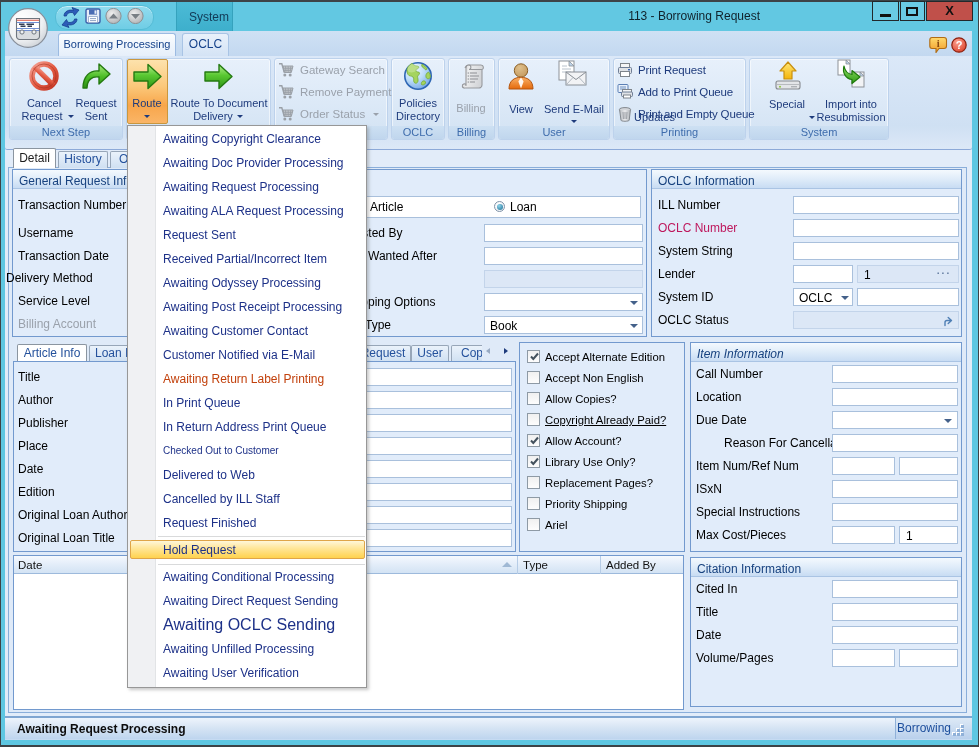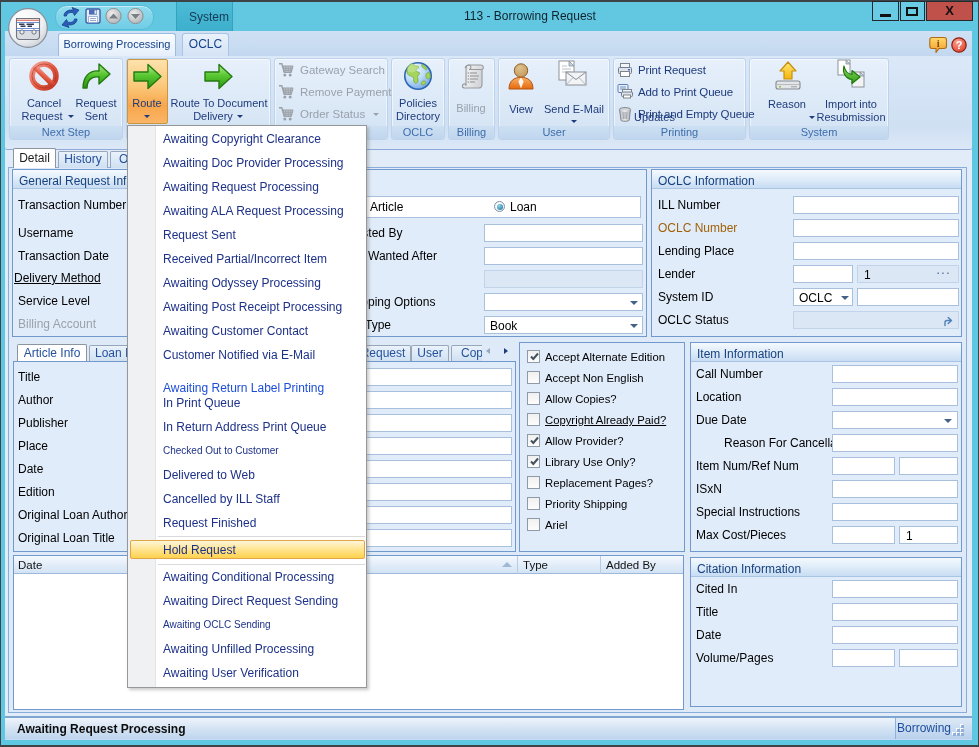--- a/index.html
+++ b/index.html
@@ -43,21 +43,21 @@
 <svg style="position:absolute;left:127px;top:8px" width="17" height="16" viewBox="0 0 17 16">
     <defs>
       <radialGradient id="cbdown" cx=".4" cy=".35" r=".8">
         <stop offset="0" stop-color="#efefef"></stop>
         <stop offset="1" stop-color="#a8aaad"></stop>
       </radialGradient>
     </defs>
 <circle cx="8.5" cy="8" r="7.6" fill="url(#cbdown)" stroke="#8b8f93" stroke-width="1"></circle>
 <polygon points="8.5,11 13,6 4,6" fill="#797f85"></polygon>
   </svg>
-<div style="position:absolute;left:300px;top:7px;width:460px;height:18px;line-height:18px;font-size:12px;color:#10222b;text-align:center;white-space:nowrap;">113 - Borrowing Request</div>
+<div style="position:absolute;left:300px;top:7px;width:460px;height:18px;line-height:18px;font-size:12px;color:#10222b;text-align:right;white-space:nowrap;">113 - Borrowing Request</div>
 <div style="position:absolute;left:872px;top:1px;width:27px;height:20px;background:#6acbe4;border:1px solid #22282b;box-sizing:border-box;"></div>
 <div style="position:absolute;left:880px;top:14px;width:11px;height:3px;background:#111;"></div>
 <div style="position:absolute;left:900px;top:1px;width:25px;height:20px;background:#6acbe4;border:1px solid #22282b;box-sizing:border-box;"></div>
 <div style="position:absolute;left:906px;top:7px;width:12px;height:9px;border:2.5px solid #111;box-sizing:border-box;"></div>
 <div style="position:absolute;left:926px;top:1px;width:47px;height:20px;background:#c0504a;border:1px solid #22282b;box-sizing:border-box;"></div>
 <div style="position:absolute;left:926px;top:1px;width:47px;height:20px;line-height:19px;text-align:center;font-size:13px;font-weight:bold;color:#111;">X</div>
 <div style="position:absolute;left:5px;top:31px;width:967px;height:25px;background:linear-gradient(180deg,#cfe1f4,#c3d8f0);"></div>
 <div style="position:absolute;left:58px;top:33px;width:118px;height:23px;background:linear-gradient(180deg,#fbfdfe,#edf4fc 60%,#e6effa);border:1px solid #9cbbe2;border-bottom:none;border-radius:3px 3px 0 0;box-sizing:border-box;"></div>
 <div style="position:absolute;left:58px;top:33px;width:118px;height:23px;line-height:23px;text-align:center;font-size:11px;color:#15428b;">Borrowing Processing</div>
 <div style="position:absolute;left:182px;top:33px;width:47px;height:23px;background:linear-gradient(180deg,#e9f1fb,#d4e3f5);border:1px solid #a9c4e5;border-bottom:none;border-radius:3px 3px 0 0;box-sizing:border-box;"></div>
@@ -317,21 +317,21 @@
         <stop offset="0" stop-color="#ffe87a"></stop>
         <stop offset="1" stop-color="#f4b40a"></stop>
       </linearGradient>
     </defs>
 <rect x="4" y="21" width="24" height="8" rx="2" fill="#e3e5e8" stroke="#85898e" stroke-width="1.1"></rect>
 <path d="M5,24.5 H27" stroke="#b7babe" stroke-width="1"></path>
 <circle cx="8" cy="26.8" r="1" fill="#8fc73e"></circle>
     <rect x="19" y="26" width="6" height="1.4" fill="#aeb2b6"></rect>
 <polygon points="16,2 24,11 20,11 20,19 12,19 12,11 8,11" fill="url(#ya)" stroke="#c88f10" stroke-width="1.2" stroke-linejoin="round"></polygon>
   </svg>
-<div style="position:absolute;left:637px;top:96px;width:300px;height:16px;line-height:16px;font-size:11px;color:#1e3b7c;text-align:center;white-space:nowrap;">Reason</div>
+<div style="position:absolute;left:637px;top:96px;width:300px;height:16px;line-height:16px;font-size:11px;color:#1e3b7c;text-align:center;white-space:nowrap;">Special</div>
 <div style="position:absolute;left:634px;top:109px;width:300px;height:16px;line-height:16px;font-size:11px;color:#1e3b7c;text-align:left;white-space:nowrap;">Updates</div>
 <div style="position:absolute;left:809px;top:116px;width:0px;height:0px;border-left:3px solid transparent;border-right:3px solid transparent;border-top:3px solid #1e3b7c;"></div>
 <svg style="position:absolute;left:835px;top:58px" width="31" height="31" viewBox="0 0 31 31">
     <g>
       <rect x="3" y="2" width="12" height="15" fill="#fff" stroke="#8d9298" stroke-width="1"></rect>
 <polygon points="11,2 15,6 11,6" fill="#bcd3ea" stroke="#8d9298" stroke-width=".8"></polygon>
     </g>
 <g>
       <rect x="17" y="14" width="12" height="15" fill="#f2f3f5" stroke="#8d9298" stroke-width="1"></rect>
 <polygon points="25,14 29,18 25,18" fill="#bcd3ea" stroke="#8d9298" stroke-width=".8"></polygon>
@@ -353,21 +353,21 @@
 <div style="position:absolute;left:58px;top:151px;width:50px;height:17px;background:linear-gradient(180deg,#eaf2fb,#cfe0f2);border:1px solid #97a6b8;border-bottom:none;border-radius:2px 2px 0 0;box-sizing:border-box;"></div>
 <div style="position:absolute;left:58px;top:151px;width:50px;height:17px;line-height:17px;text-align:center;font-size:12px;color:#24519c;">History</div>
 <div style="position:absolute;left:110px;top:151px;width:50px;height:17px;background:linear-gradient(180deg,#eaf2fb,#cfe0f2);border:1px solid #97a6b8;border-bottom:none;border-radius:2px 2px 0 0;box-sizing:border-box;"></div>
 <div style="position:absolute;left:110px;top:151px;width:50px;height:17px;line-height:17px;text-align:left;padding-left:9px;font-size:12px;color:#24519c;box-sizing:border-box;">Other</div>
 <div style="position:absolute;left:12px;top:169px;width:346px;height:168px;background:#e1ecfa;border:1px solid #7299ce;box-sizing:border-box;"></div>
 <div style="position:absolute;left:13px;top:170px;width:344px;height:19px;background:linear-gradient(180deg,#f4f9fe,#dfecf9 50%,#c8dcf3);border-bottom:1px solid #aac4e4;box-sizing:border-box;"></div>
 <div style="position:absolute;left:19px;top:172px;width:334px;height:19px;line-height:19px;font-size:12px;color:#17427f;white-space:nowrap;">General Request Information</div>
 <div style="position:absolute;left:18px;top:196px;height:18px;line-height:18px;font-size:12px;color:#000;white-space:nowrap;">Transaction Number</div>
 <div style="position:absolute;left:18px;top:224px;height:18px;line-height:18px;font-size:12px;color:#000;white-space:nowrap;">Username</div>
 <div style="position:absolute;left:18px;top:247px;height:18px;line-height:18px;font-size:12px;color:#000;white-space:nowrap;">Transaction Date</div>
-<div style="position:absolute;left:14px;top:269px;height:18px;line-height:18px;font-size:12px;color:#000;white-space:nowrap;text-decoration:underline;">Delivery Method</div>
+<div style="position:absolute;left:6px;top:269px;height:18px;line-height:18px;font-size:12px;color:#000;white-space:nowrap;">Delivery Method</div>
 <div style="position:absolute;left:18px;top:292px;height:18px;line-height:18px;font-size:12px;color:#000;white-space:nowrap;">Service Level</div>
 <div style="position:absolute;left:18px;top:315px;height:18px;line-height:18px;font-size:12px;color:#9aa1ab;white-space:nowrap;">Billing Account</div>
 <div style="position:absolute;left:362px;top:169px;width:285px;height:168px;background:#e1ecfa;border:1px solid #7299ce;box-sizing:border-box;"></div>
 <div style="position:absolute;left:363px;top:196px;width:278px;height:22px;background:#fff;border:1px solid #a9c0dc;box-sizing:border-box;"></div>
 <div style="position:absolute;left:370px;top:198px;height:18px;line-height:18px;font-size:12px;color:#000;white-space:nowrap;">Article</div>
 <div style="position:absolute;left:494px;top:201px;width:11px;height:11px;background:radial-gradient(circle at 35% 30%,#fff,#e8eef5);border:1px solid #7f93a8;border-radius:50%;box-sizing:border-box;"></div>
 <div style="position:absolute;left:496.5px;top:203.5px;width:6px;height:6px;background:radial-gradient(circle at 35% 30%,#8fd4ea,#1b6e94);border-radius:50%;"></div>
 <div style="position:absolute;left:510px;top:198px;height:18px;line-height:18px;font-size:12px;color:#000;white-space:nowrap;">Loan</div>
 <div style="position:absolute;left:327px;top:224px;height:18px;line-height:18px;font-size:12px;color:#000;white-space:nowrap;">Requested By</div>
 <div style="position:absolute;left:346px;top:247px;height:18px;line-height:18px;font-size:12px;color:#000;white-space:nowrap;">Not Wanted After</div>
@@ -379,22 +379,22 @@
 <div style="position:absolute;left:484px;top:293px;width:159px;height:18px;background:#fff;border:1px solid #a9c0dc;box-sizing:border-box;"></div>
 <div style="position:absolute;left:630px;top:301px;width:0px;height:0px;border-left:4px solid transparent;border-right:4px solid transparent;border-top:4px solid #44618a;"></div>
 <div style="position:absolute;left:484px;top:316px;width:159px;height:18px;background:#fff;border:1px solid #a9c0dc;box-sizing:border-box;">
     <span style="position:absolute;left:5px;top:1px;font-size:12px;line-height:16px;">Book</span>
   </div>
 <div style="position:absolute;left:630px;top:324px;width:0px;height:0px;border-left:4px solid transparent;border-right:4px solid transparent;border-top:4px solid #44618a;"></div>
 <div style="position:absolute;left:651px;top:169px;width:311px;height:168px;background:#e1ecfa;border:1px solid #7299ce;box-sizing:border-box;"></div>
 <div style="position:absolute;left:652px;top:170px;width:309px;height:19px;background:linear-gradient(180deg,#f4f9fe,#dfecf9 50%,#c8dcf3);border-bottom:1px solid #aac4e4;box-sizing:border-box;"></div>
 <div style="position:absolute;left:658px;top:172px;width:299px;height:19px;line-height:19px;font-size:12px;color:#17427f;white-space:nowrap;">OCLC Information</div>
 <div style="position:absolute;left:658px;top:196px;height:18px;line-height:18px;font-size:12px;color:#000;white-space:nowrap;">ILL Number</div>
-<div style="position:absolute;left:658px;top:219px;height:18px;line-height:18px;font-size:12px;color:#a16207;white-space:nowrap;">OCLC Number</div>
-<div style="position:absolute;left:658px;top:242px;height:18px;line-height:18px;font-size:12px;color:#000;white-space:nowrap;">Lending Place</div>
+<div style="position:absolute;left:658px;top:219px;height:18px;line-height:18px;font-size:12px;color:#be185d;white-space:nowrap;">OCLC Number</div>
+<div style="position:absolute;left:658px;top:242px;height:18px;line-height:18px;font-size:12px;color:#000;white-space:nowrap;">System String</div>
 <div style="position:absolute;left:658px;top:265px;height:18px;line-height:18px;font-size:12px;color:#000;white-space:nowrap;">Lender</div>
 <div style="position:absolute;left:658px;top:288px;height:18px;line-height:18px;font-size:12px;color:#000;white-space:nowrap;">System ID</div>
 <div style="position:absolute;left:658px;top:311px;height:18px;line-height:18px;font-size:12px;color:#000;white-space:nowrap;">OCLC Status</div>
 <div style="position:absolute;left:793px;top:196px;width:166px;height:18px;background:#fff;border:1px solid #a9c0dc;box-sizing:border-box;"></div>
 <div style="position:absolute;left:793px;top:219px;width:166px;height:18px;background:#fff;border:1px solid #a9c0dc;box-sizing:border-box;"></div>
 <div style="position:absolute;left:793px;top:242px;width:166px;height:18px;background:#fff;border:1px solid #a9c0dc;box-sizing:border-box;"></div>
 <div style="position:absolute;left:793px;top:265px;width:60px;height:18px;background:#fff;border:1px solid #a9c0dc;box-sizing:border-box;"></div>
 <div style="position:absolute;left:857px;top:265px;width:102px;height:18px;background:#dce7f6;border:1px solid #c3d4ea;box-sizing:border-box;">
     <span style="position:absolute;left:6px;top:1px;font-size:12px;line-height:16px;">1</span>
     <span style="position:absolute;right:7px;top:-3px;font-size:12px;letter-spacing:1.5px;color:#44618a;">...</span>
@@ -449,36 +449,36 @@
 <div style="position:absolute;left:545px;top:369px;height:18px;line-height:18px;font-size:11.3px;color:#000;white-space:nowrap;">Accept Non English</div>
 <div style="position:absolute;left:527px;top:392px;width:13px;height:13px;background:linear-gradient(180deg,#f0f0f0,#fdfdfd);border:1px solid #8e9aa5;box-sizing:border-box;"></div>
 <div style="position:absolute;left:545px;top:390px;height:18px;line-height:18px;font-size:11.3px;color:#000;white-space:nowrap;">Allow Copies?</div>
 <div style="position:absolute;left:527px;top:413px;width:13px;height:13px;background:linear-gradient(180deg,#f0f0f0,#fdfdfd);border:1px solid #8e9aa5;box-sizing:border-box;"></div>
 <div style="position:absolute;left:545px;top:411px;height:18px;line-height:18px;font-size:11.3px;color:#000;white-space:nowrap;text-decoration:underline;">Copyright Already Paid?</div>
 <div style="position:absolute;left:527px;top:434px;width:13px;height:13px;background:linear-gradient(180deg,#f0f0f0,#fdfdfd);border:1px solid #8e9aa5;box-sizing:border-box;">
     <svg width="11" height="11" viewBox="0 0 11 11" style="position:absolute;left:1px;top:0px">
       <path d="M2,5.5 L4.3,8 L9,2.5" fill="none" stroke="#44525e" stroke-width="2"></path>
     </svg>
   </div>
-<div style="position:absolute;left:545px;top:432px;height:18px;line-height:18px;font-size:11.3px;color:#000;white-space:nowrap;">Allow Provider?</div>
+<div style="position:absolute;left:545px;top:432px;height:18px;line-height:18px;font-size:11.3px;color:#000;white-space:nowrap;">Allow Account?</div>
 <div style="position:absolute;left:527px;top:455px;width:13px;height:13px;background:linear-gradient(180deg,#f0f0f0,#fdfdfd);border:1px solid #8e9aa5;box-sizing:border-box;">
     <svg width="11" height="11" viewBox="0 0 11 11" style="position:absolute;left:1px;top:0px">
       <path d="M2,5.5 L4.3,8 L9,2.5" fill="none" stroke="#44525e" stroke-width="2"></path>
     </svg>
   </div>
 <div style="position:absolute;left:545px;top:453px;height:18px;line-height:18px;font-size:11.3px;color:#000;white-space:nowrap;">Library Use Only?</div>
 <div style="position:absolute;left:527px;top:476px;width:13px;height:13px;background:linear-gradient(180deg,#f0f0f0,#fdfdfd);border:1px solid #8e9aa5;box-sizing:border-box;"></div>
 <div style="position:absolute;left:545px;top:474px;height:18px;line-height:18px;font-size:11.3px;color:#000;white-space:nowrap;">Replacement Pages?</div>
 <div style="position:absolute;left:527px;top:497px;width:13px;height:13px;background:linear-gradient(180deg,#f0f0f0,#fdfdfd);border:1px solid #8e9aa5;box-sizing:border-box;"></div>
 <div style="position:absolute;left:545px;top:495px;height:18px;line-height:18px;font-size:11.3px;color:#000;white-space:nowrap;">Priority Shipping</div>
 <div style="position:absolute;left:527px;top:518px;width:13px;height:13px;background:linear-gradient(180deg,#f0f0f0,#fdfdfd);border:1px solid #8e9aa5;box-sizing:border-box;"></div>
 <div style="position:absolute;left:545px;top:516px;height:18px;line-height:18px;font-size:11.3px;color:#000;white-space:nowrap;">Ariel</div>
 <div style="position:absolute;left:690px;top:342px;width:272px;height:210px;background:#e1ecfa;border:1px solid #7299ce;box-sizing:border-box;"></div>
 <div style="position:absolute;left:691px;top:343px;width:270px;height:19px;background:linear-gradient(180deg,#f4f9fe,#dfecf9 50%,#c8dcf3);border-bottom:1px solid #aac4e4;box-sizing:border-box;"></div>
-<div style="position:absolute;left:697px;top:345px;width:260px;height:19px;line-height:19px;font-size:12px;color:#17427f;white-space:nowrap;">Item Information</div>
+<div style="position:absolute;left:697px;top:345px;width:260px;height:19px;line-height:19px;font-size:12px;color:#17427f;white-space:nowrap;font-style:italic;">Item Information</div>
 <div style="position:absolute;left:696px;top:365px;height:18px;line-height:18px;font-size:12px;color:#000;white-space:nowrap;">Call Number</div>
 <div style="position:absolute;left:696px;top:388px;height:18px;line-height:18px;font-size:12px;color:#000;white-space:nowrap;">Location</div>
 <div style="position:absolute;left:696px;top:411px;height:18px;line-height:18px;font-size:12px;color:#000;white-space:nowrap;">Due Date</div>
 <div style="position:absolute;left:724px;top:434px;height:18px;line-height:18px;font-size:12px;color:#000;white-space:nowrap;">Reason For Cancellation</div>
 <div style="position:absolute;left:696px;top:457px;height:18px;line-height:18px;font-size:12px;color:#000;white-space:nowrap;">Item Num/Ref Num</div>
 <div style="position:absolute;left:696px;top:480px;height:18px;line-height:18px;font-size:12px;color:#000;white-space:nowrap;">ISxN</div>
 <div style="position:absolute;left:696px;top:503px;height:18px;line-height:18px;font-size:12px;color:#000;white-space:nowrap;">Special Instructions</div>
 <div style="position:absolute;left:696px;top:526px;height:18px;line-height:18px;font-size:12px;color:#000;white-space:nowrap;">Max Cost/Pieces</div>
 <div style="position:absolute;left:832px;top:365px;width:126px;height:18px;background:#fff;border:1px solid #a9c0dc;box-sizing:border-box;"></div>
 <div style="position:absolute;left:832px;top:388px;width:126px;height:18px;background:#fff;border:1px solid #a9c0dc;box-sizing:border-box;"></div>
@@ -532,27 +532,27 @@
 <div style="position:absolute;left:163px;top:130px;width:200px;height:18px;line-height:18px;font-size:12px;color:#1d3188;white-space:nowrap;z-index:52;">Awaiting Copyright Clearance</div>
 <div style="position:absolute;left:163px;top:154px;width:200px;height:18px;line-height:18px;font-size:12px;color:#1d3188;white-space:nowrap;z-index:52;">Awaiting Doc Provider Processing</div>
 <div style="position:absolute;left:163px;top:178px;width:200px;height:18px;line-height:18px;font-size:12px;color:#1d3188;white-space:nowrap;z-index:52;">Awaiting Request Processing</div>
 <div style="position:absolute;left:163px;top:202px;width:200px;height:18px;line-height:18px;font-size:12px;color:#1d3188;white-space:nowrap;z-index:52;">Awaiting ALA Request Processing</div>
 <div style="position:absolute;left:163px;top:226px;width:200px;height:18px;line-height:18px;font-size:12px;color:#1d3188;white-space:nowrap;z-index:52;">Request Sent</div>
 <div style="position:absolute;left:163px;top:250px;width:200px;height:18px;line-height:18px;font-size:12px;color:#1d3188;white-space:nowrap;z-index:52;">Received Partial/Incorrect Item</div>
 <div style="position:absolute;left:163px;top:274px;width:200px;height:18px;line-height:18px;font-size:12px;color:#1d3188;white-space:nowrap;z-index:52;">Awaiting Odyssey Processing</div>
 <div style="position:absolute;left:163px;top:298px;width:200px;height:18px;line-height:18px;font-size:12px;color:#1d3188;white-space:nowrap;z-index:52;">Awaiting Post Receipt Processing</div>
 <div style="position:absolute;left:163px;top:322px;width:200px;height:18px;line-height:18px;font-size:12px;color:#1d3188;white-space:nowrap;z-index:52;">Awaiting Customer Contact</div>
 <div style="position:absolute;left:163px;top:346px;width:200px;height:18px;line-height:18px;font-size:12px;color:#1d3188;white-space:nowrap;z-index:52;">Customer Notified via E-Mail</div>
-<div style="position:absolute;left:163px;top:370px;width:200px;height:18px;line-height:18px;font-size:12px;color:#1d4ed8;white-space:nowrap;z-index:52;margin-top:9px;">Awaiting Return Label Printing</div>
+<div style="position:absolute;left:163px;top:370px;width:200px;height:18px;line-height:18px;font-size:12px;color:#c2410c;white-space:nowrap;z-index:52;">Awaiting Return Label Printing</div>
 <div style="position:absolute;left:163px;top:394px;width:200px;height:18px;line-height:18px;font-size:12px;color:#1d3188;white-space:nowrap;z-index:52;">In Print Queue</div>
 <div style="position:absolute;left:163px;top:418px;width:200px;height:18px;line-height:18px;font-size:12px;color:#1d3188;white-space:nowrap;z-index:52;">In Return Address Print Queue</div>
 <div style="position:absolute;left:163px;top:442px;width:200px;height:18px;line-height:18px;font-size:10px;color:#1d3188;white-space:nowrap;z-index:52;">Checked Out to Customer</div>
 <div style="position:absolute;left:163px;top:466px;width:200px;height:18px;line-height:18px;font-size:12px;color:#1d3188;white-space:nowrap;z-index:52;">Delivered to Web</div>
 <div style="position:absolute;left:163px;top:490px;width:200px;height:18px;line-height:18px;font-size:12px;color:#1d3188;white-space:nowrap;z-index:52;">Cancelled by ILL Staff</div>
 <div style="position:absolute;left:163px;top:514px;width:200px;height:18px;line-height:18px;font-size:12px;color:#1d3188;white-space:nowrap;z-index:52;">Request Finished</div>
 <div style="position:absolute;left:158px;top:536px;width:207px;height:1px;background:#d9dadb;z-index:52;"></div>
 <div style="position:absolute;left:129.5px;top:540px;width:235px;height:19px;background:linear-gradient(180deg,#fff7d9,#ffe79c 40%,#ffd24e);border:1px solid #dfa548;border-radius:2px;box-sizing:border-box;z-index:52;"></div>
 <div style="position:absolute;left:163px;top:541px;width:200px;height:18px;line-height:18px;font-size:12px;color:#1d3188;white-space:nowrap;z-index:53;">Hold Request</div>
 <div style="position:absolute;left:158px;top:564px;width:207px;height:1px;background:#d9dadb;z-index:52;"></div>
 <div style="position:absolute;left:163px;top:568px;width:200px;height:18px;line-height:18px;font-size:12px;color:#1d3188;white-space:nowrap;z-index:52;">Awaiting Conditional Processing</div>
 <div style="position:absolute;left:163px;top:592px;width:200px;height:18px;line-height:18px;font-size:12px;color:#1d3188;white-space:nowrap;z-index:52;">Awaiting Direct Request Sending</div>
-<div style="position:absolute;left:163px;top:616px;width:200px;height:18px;line-height:18px;font-size:10px;color:#1d3188;white-space:nowrap;z-index:52;">Awaiting OCLC Sending</div>
+<div style="position:absolute;left:163px;top:616px;width:200px;height:18px;line-height:18px;font-size:16px;color:#1d3188;white-space:nowrap;z-index:52;">Awaiting OCLC Sending</div>
 <div style="position:absolute;left:163px;top:640px;width:200px;height:18px;line-height:18px;font-size:12px;color:#1d3188;white-space:nowrap;z-index:52;">Awaiting Unfilled Processing</div>
 <div style="position:absolute;left:163px;top:664px;width:200px;height:18px;line-height:18px;font-size:12px;color:#1d3188;white-space:nowrap;z-index:52;">Awaiting User Verification</div>
 </body></html>

